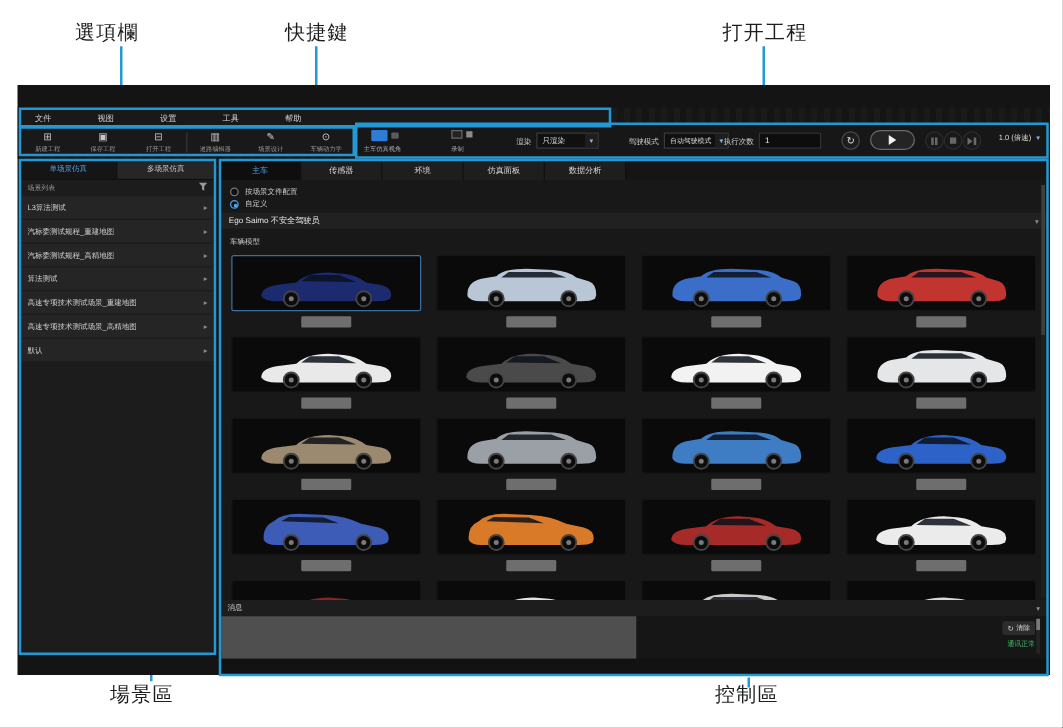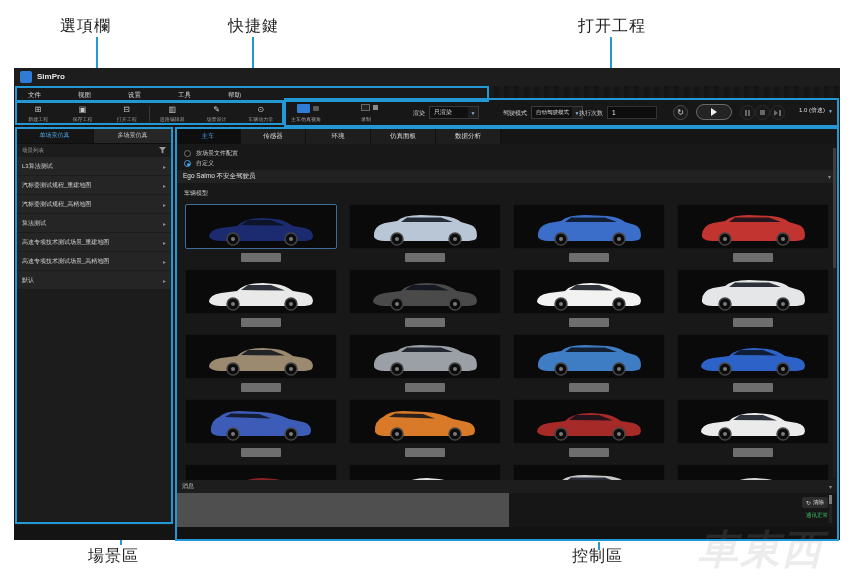--- a/index.html
+++ b/index.html
@@ -141,24 +141,20 @@
   <div class="ann-label" style="left:88px; top:546px;">場景區</div>
   <div class="ann-label" style="left:572px; top:546px;">控制區</div>
 
   <div class="ann-line" style="left:96px; top:37px; height:50px;"></div>
   <div class="ann-line" style="left:252px; top:37px; height:65px;"></div>
   <div class="ann-line" style="left:610px; top:37px; height:62px;"></div>
   <div class="ann-line" style="left:120px; top:525px; height:20px;"></div>
   <div class="ann-line" style="left:598px; top:542px; height:8px;"></div>
 
   <div id="app">
-    <div class="titlebar">
-      <div class="app-icon"></div>
-      <div class="app-title">SimPro</div>
-    </div>
     <div class="header-stripes"></div>
 
     <div class="menubar" id="menubar">
         <div class="menu-item">文件</div>
         <div class="menu-item">视图</div>
         <div class="menu-item">设置</div>
         <div class="menu-item">工具</div>
         <div class="menu-item">帮助</div>
       </div>
 
@@ -589,14 +585,13 @@
       <div class="bottom-strip"></div>
     </div>
   </div>
 
   <div class="ann-box" style="left:15px; top:86px; width:474px; height:16px;"></div>
   <div class="ann-box" style="left:15px; top:101px; width:269px; height:24px;"></div>
   <div class="ann-box" style="left:284px; top:98px; width:555px; height:29px;"></div>
   <div class="ann-box" style="left:15px; top:127px; width:158px; height:397px;"></div>
   <div class="ann-box" style="left:175px; top:127px; width:664px; height:414px;"></div>
 
-  <div class="watermark">車東西</div>
 </div>
 
 </body></html>

